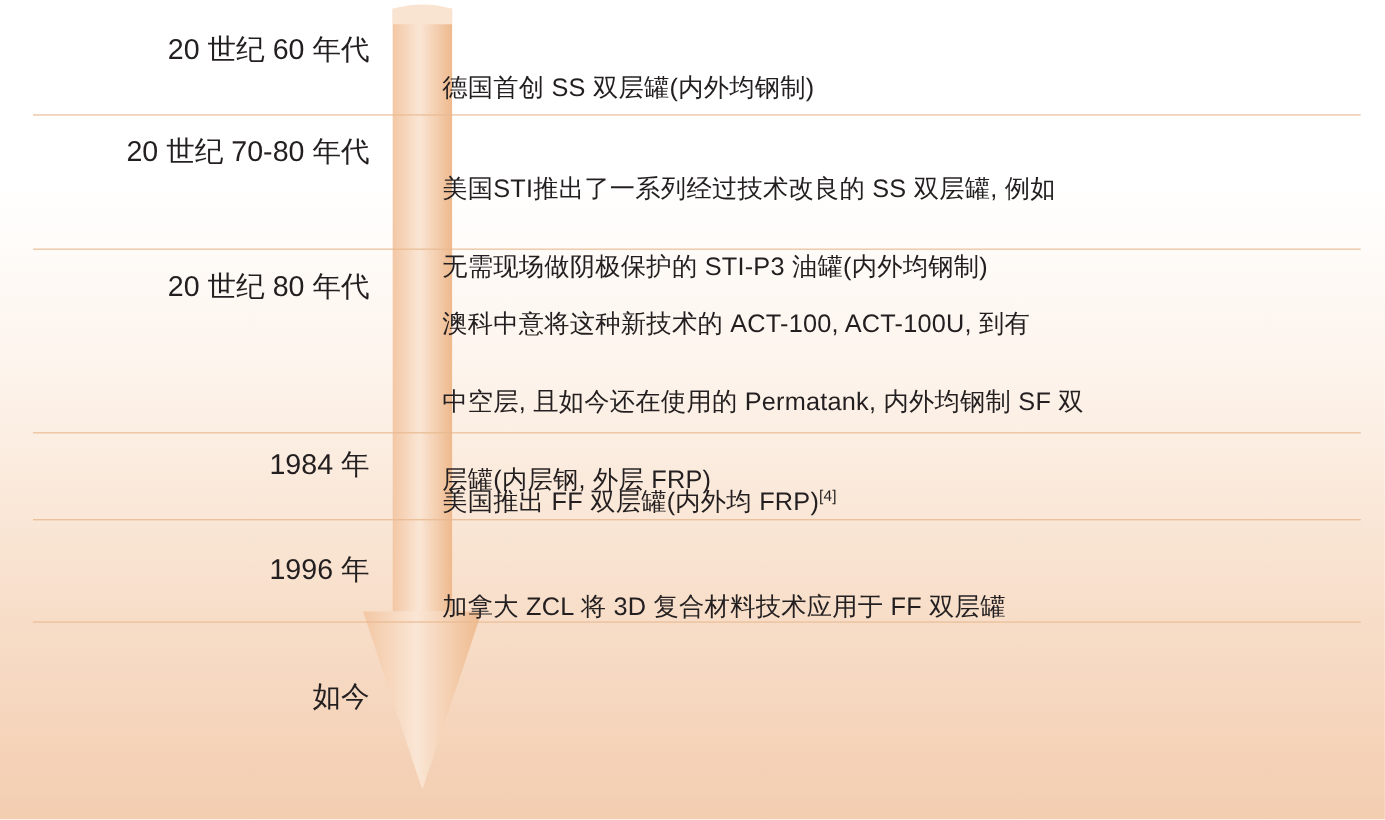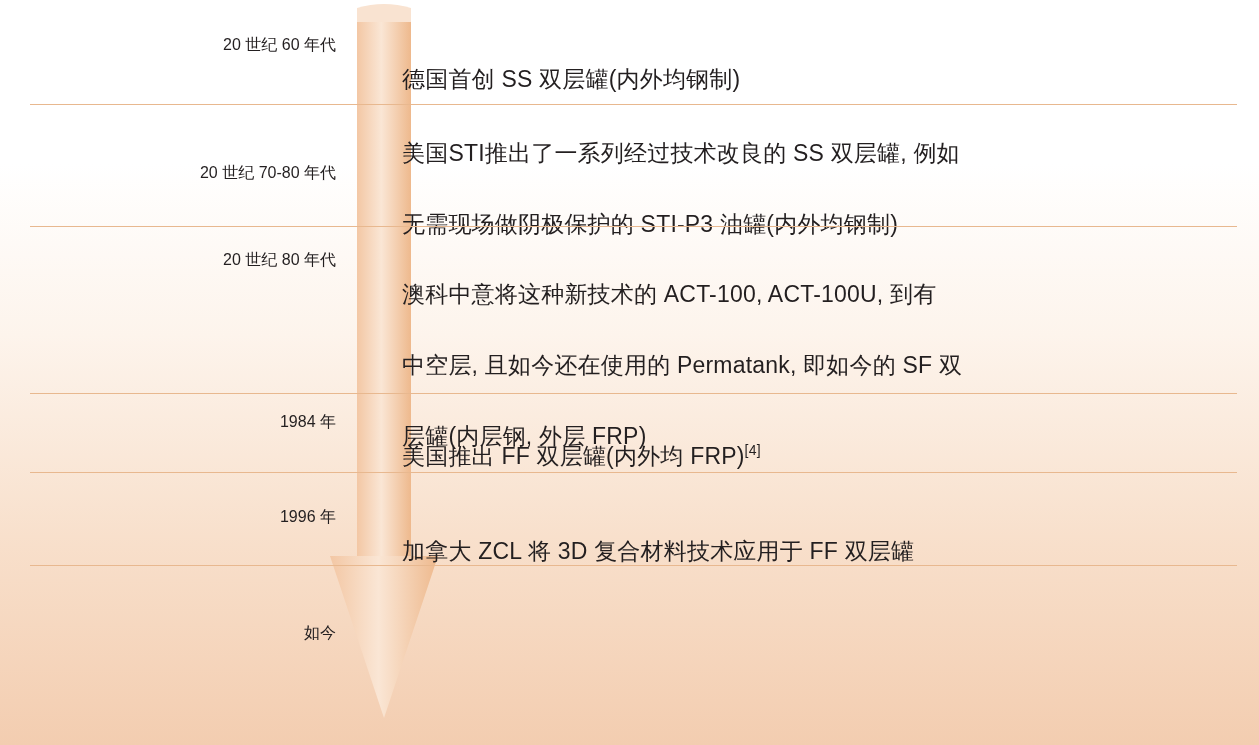--- a/index.html
+++ b/index.html
@@ -48,21 +48,21 @@
   }
 
   .row .date {
     width: 320px;
     flex: 0 0 320px;
     text-align: right;
     padding-right: 14px;
     box-sizing: border-box;
     color: #231f20;
     font-family: "Liberation Sans", sans-serif;
-    font-size: 16px;
+    font-size: 26px;
     line-height: 34px;
     white-space: nowrap;
   }
 
   .row .desc {
     flex: 1 1 auto;
     padding-left: 52px;
     box-sizing: border-box;
     color: #231f20;
     font-family: "Liberation Sans", sans-serif;
@@ -87,21 +87,21 @@
     position: absolute;
     left: 30px;
     right: 22px;
     height: 1px;
     background: #e8b88f;
   }
 
   
   #row-0 { top: 28px; }
   #div-0 { top: 104px; }
-  #row-1 { top: 102px; align-items: center; }
+  #row-1 { top: 120px; }
   #div-1 { top: 226px; }
   #row-2 { top: 243px; }
   #div-2 { top: 393px; }
   #row-3 { top: 405px; }
   #div-3 { top: 472px; }
   #row-4 { top: 500px; }
   #div-4 { top: 565px; }
   #row-5 { top: 616px; }
 </style>
 </head>
@@ -146,21 +146,21 @@
         <span class="line">美国STI推出了一系列经过技术改良的 SS 双层罐, 例如</span>
         <span class="line">无需现场做阴极保护的 STI-P3 油罐(内外均钢制)</span>
       </div>
     </div>
     <div class="divider" id="div-1"></div>
 
     <div class="row" id="row-2">
       <div class="date">20 世纪 80 年代</div>
       <div class="desc">
         <span class="line">澳科中意将这种新技术的 ACT-100, ACT-100U, 到有</span>
-        <span class="line">中空层, 且如今还在使用的 Permatank, 即如今的 SF 双</span>
+        <span class="line">中空层, 且如今还在使用的 Permatank, 内外均钢制 SF 双</span>
         <span class="line">层罐(内层钢, 外层 FRP)</span>
       </div>
     </div>
     <div class="divider" id="div-2"></div>
 
     <div class="row" id="row-3">
       <div class="date">1984 年</div>
       <div class="desc">
         <span class="line"><span>美国推出 FF 双层罐(内外均 FRP)</span><span class="sup">[4]</span></span>
       </div>

